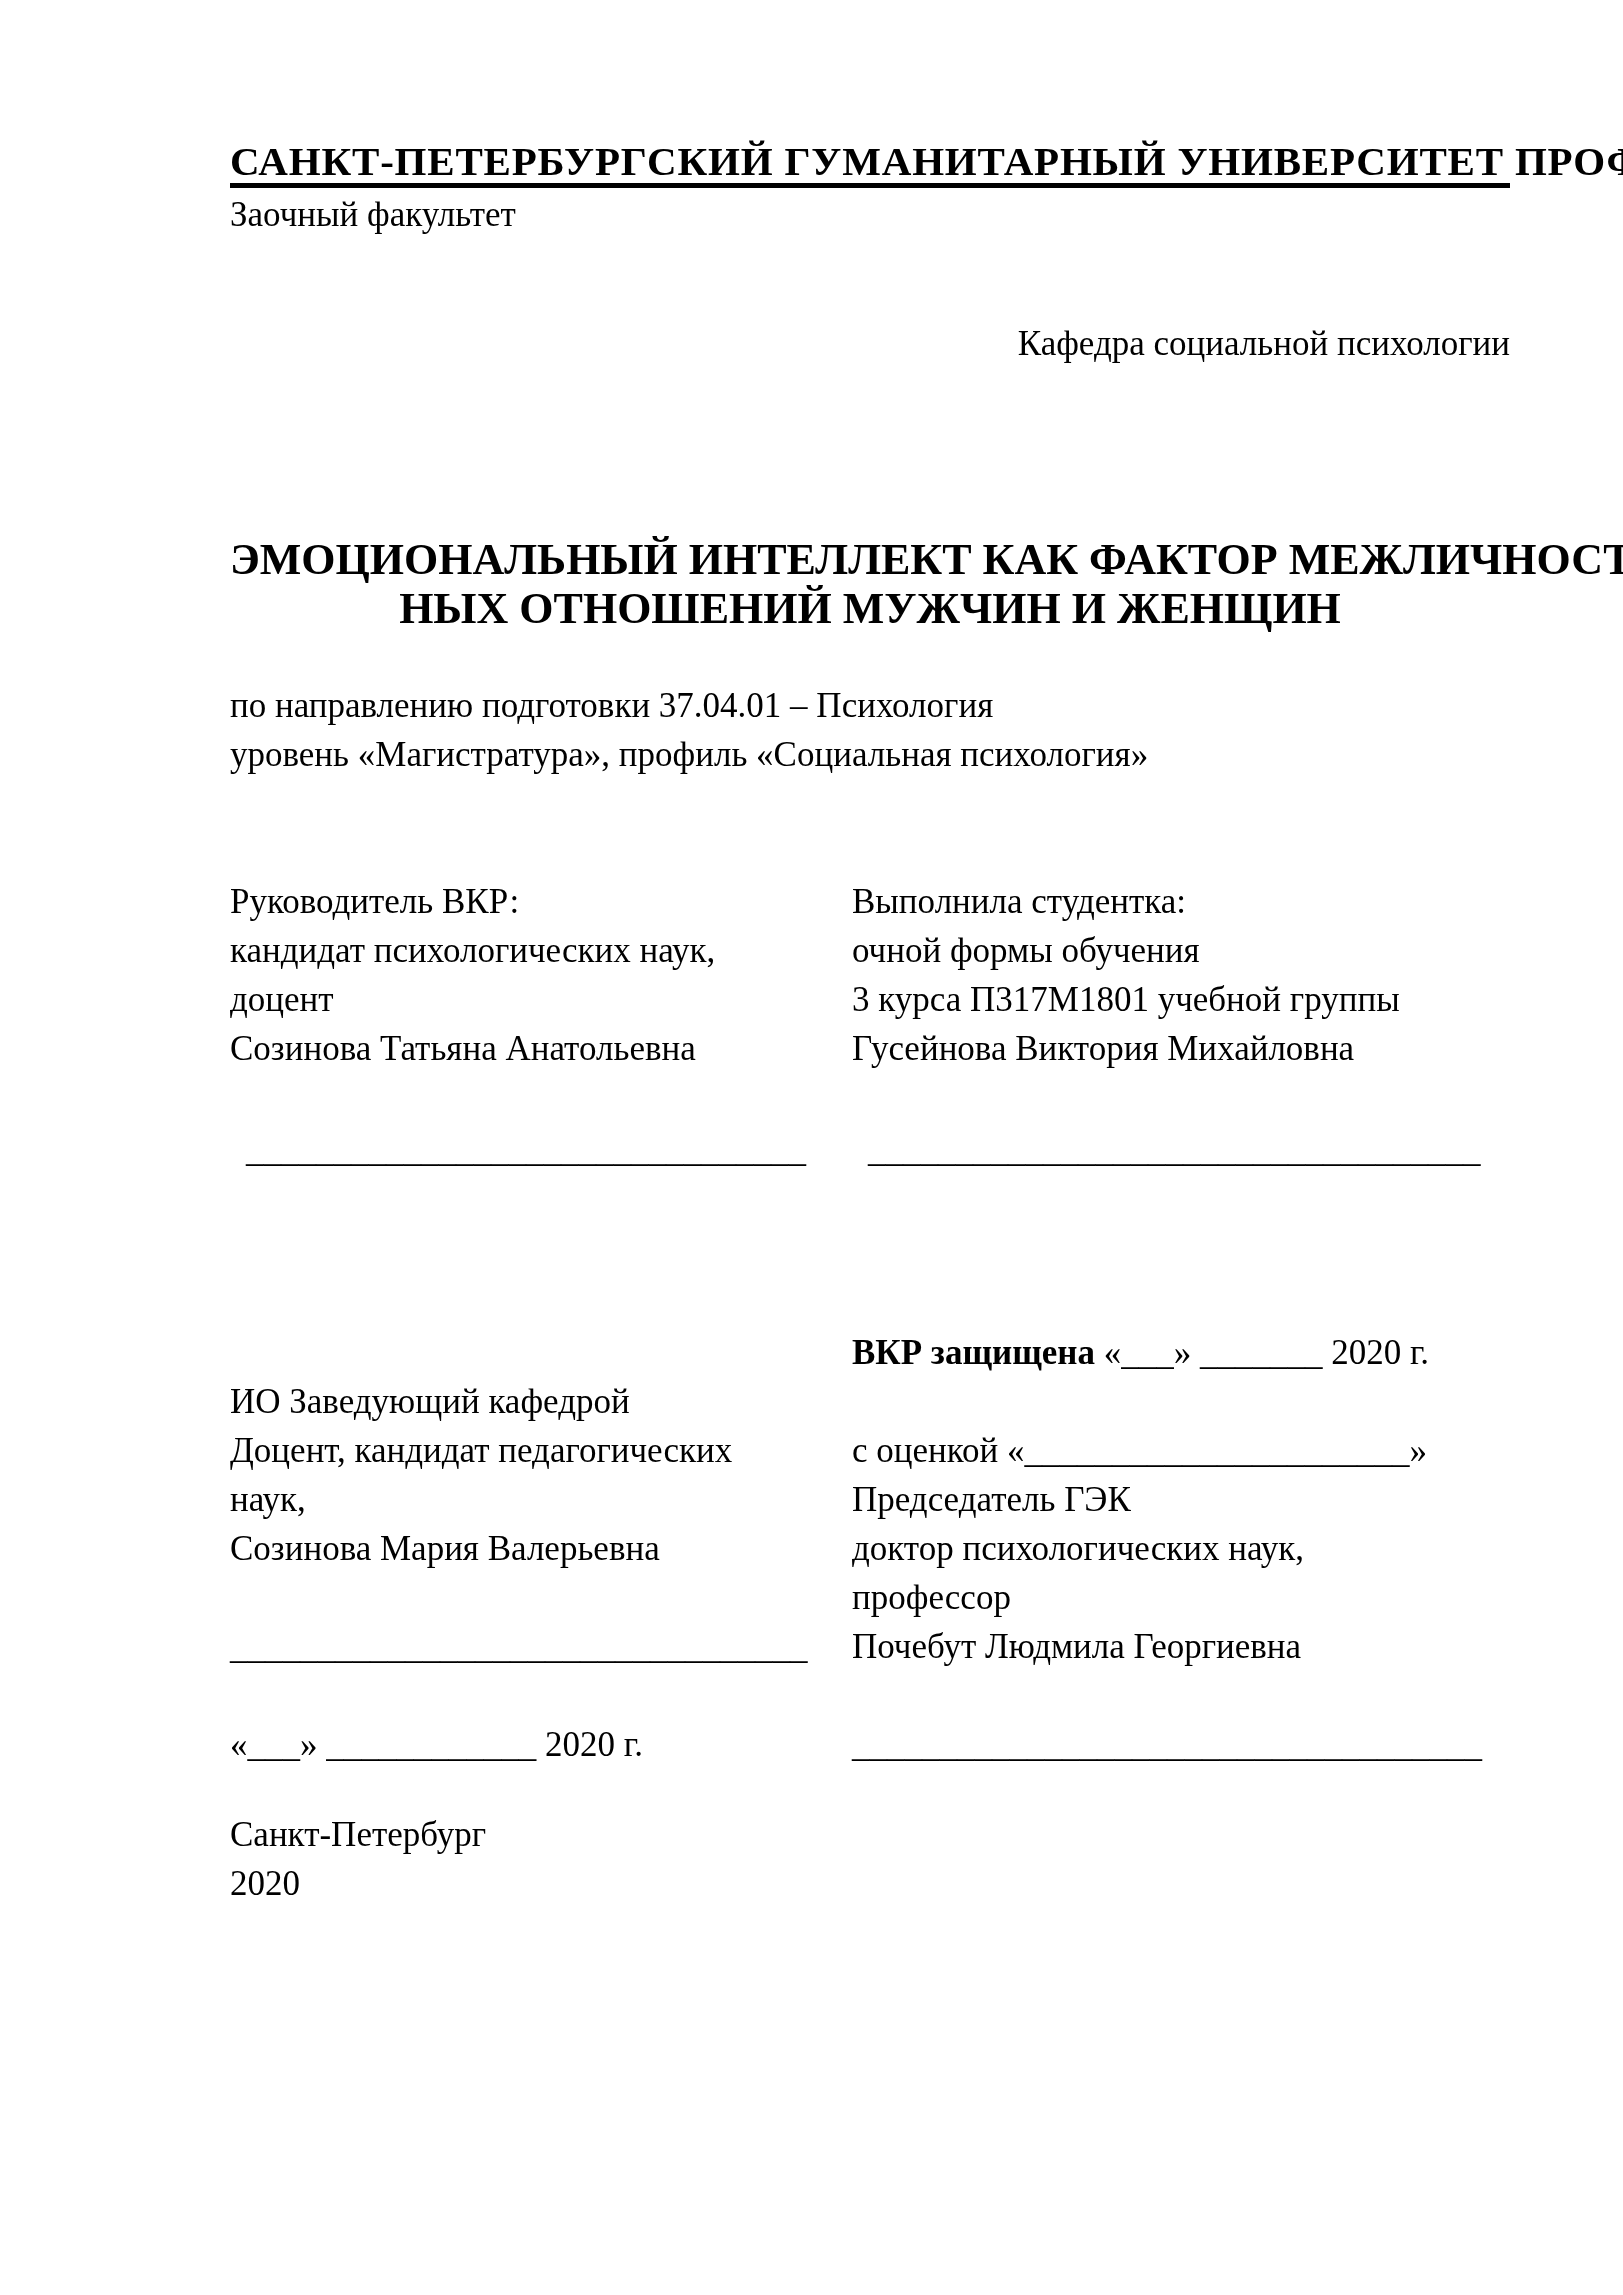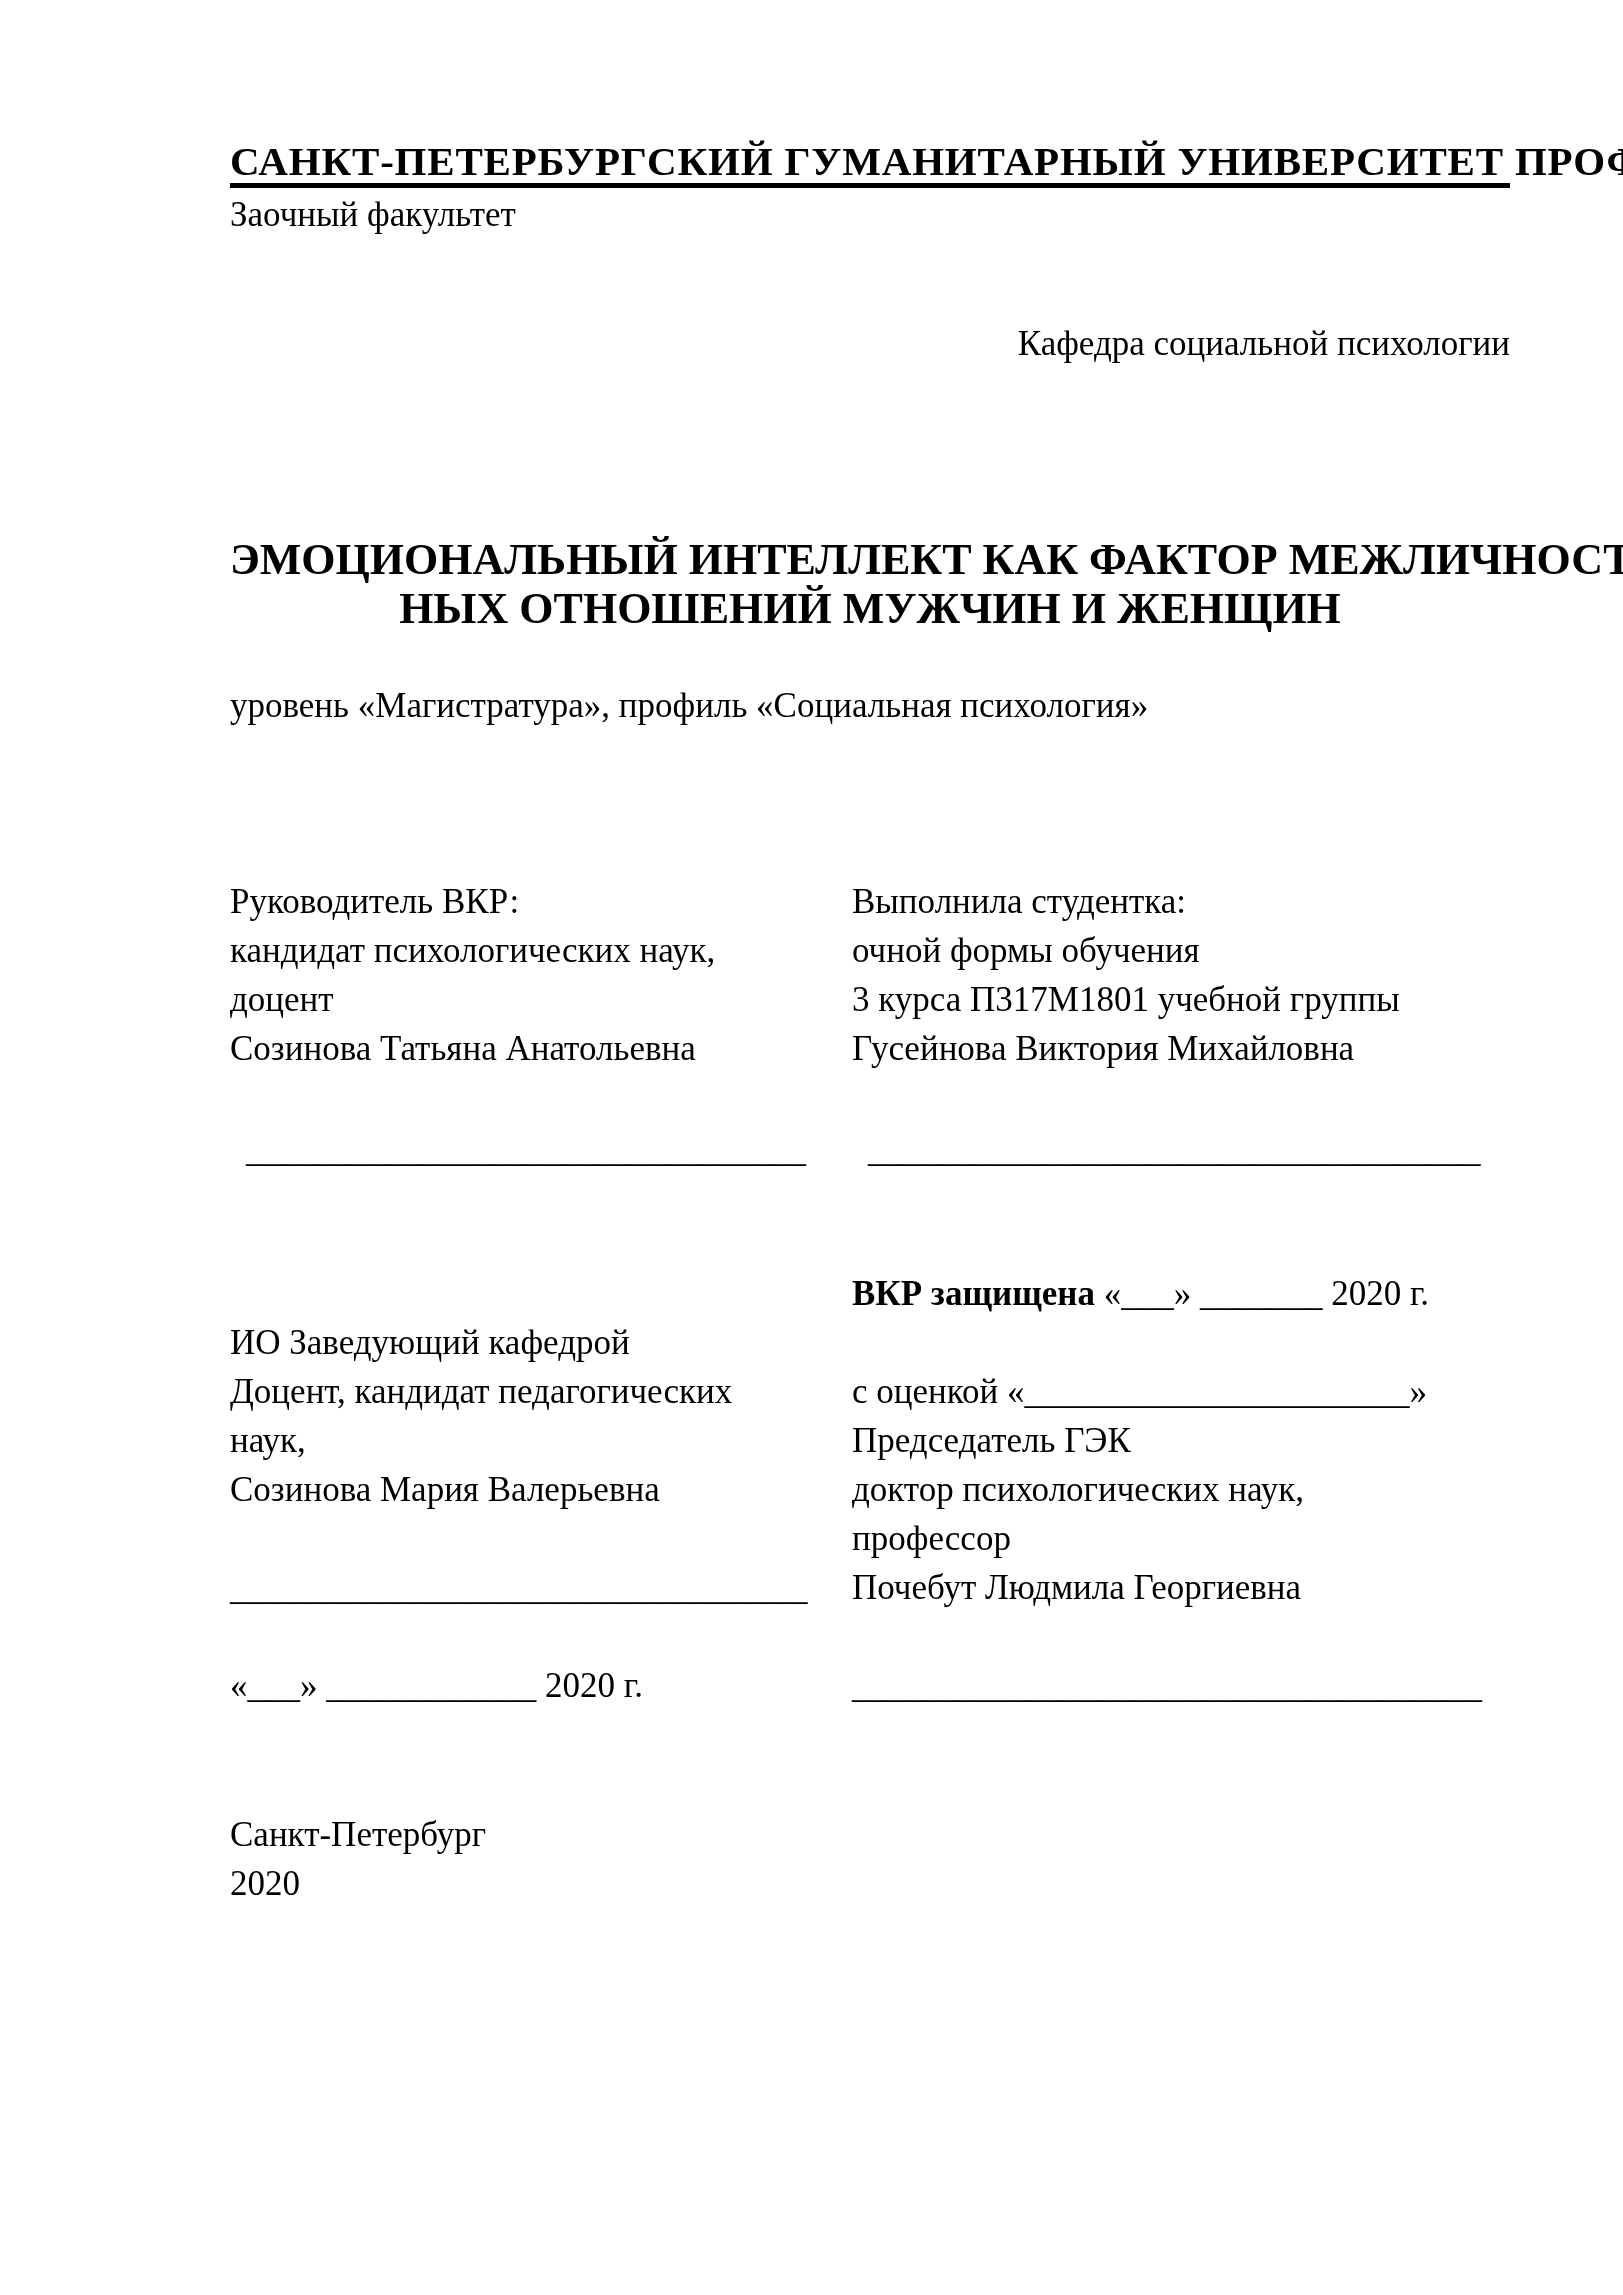--- a/index.html
+++ b/index.html
@@ -36,41 +36,42 @@
   .title-block {
     left: 230px; top: 535px; width: 1280px;
     font-size: 44px; line-height: 49px; font-weight: bold;
     text-align: center;
   }
   .program-block  { left: 230px; top: 681px; width: 1280px; }
   .col-left       { left: 230px;  width: 597px;  }
   .col-right      { left: 852px; width: 663px;  }
   .cols-1         { top: 877px; }
   .sig-row-1      { top: 1125px; margin-left: 16px; }
-  .block-2        { top: 1269px; }
+  .block-2        { top: 1328px; }
   .footer-block   { left: 230px; top: 1810px; width: 1280px; }
 </style>
 </head>
 <body>
 
 <div class="page">
 
   <div class="abs header-rule">САНКТ-ПЕТЕРБУРГСКИЙ ГУМАНИТАРНЫЙ УНИВЕРСИТЕТ ПРОФСОЮЗОВ</div>
 
   <div class="abs faculty-line body-text center">Заочный факультет</div>
 
   <div class="abs dept-line body-text right">Кафедра социальной психологии</div>
 
 
   <div class="abs title-block">
     <div class="ln">ЭМОЦИОНАЛЬНЫЙ ИНТЕЛЛЕКТ КАК ФАКТОР МЕЖЛИЧНОСТ-</div>
     <div class="ln">НЫХ ОТНОШЕНИЙ МУЖЧИН И ЖЕНЩИН</div>
   </div>
 
   <div class="abs program-block body-text center">
+    <div class="ln">по направлению подготовки 37.04.01 – Психология</div>
     <div class="ln">уровень «Магистратура», профиль «Социальная психология»</div>
   </div>
 
   <div class="abs col-left cols-1 body-text">
     <div class="ln">Руководитель ВКР:</div>
     <div class="ln">кандидат психологических наук,</div>
     <div class="ln">доцент</div>
     <div class="ln">Созинова Татьяна Анатольевна</div>
   </div>
 

